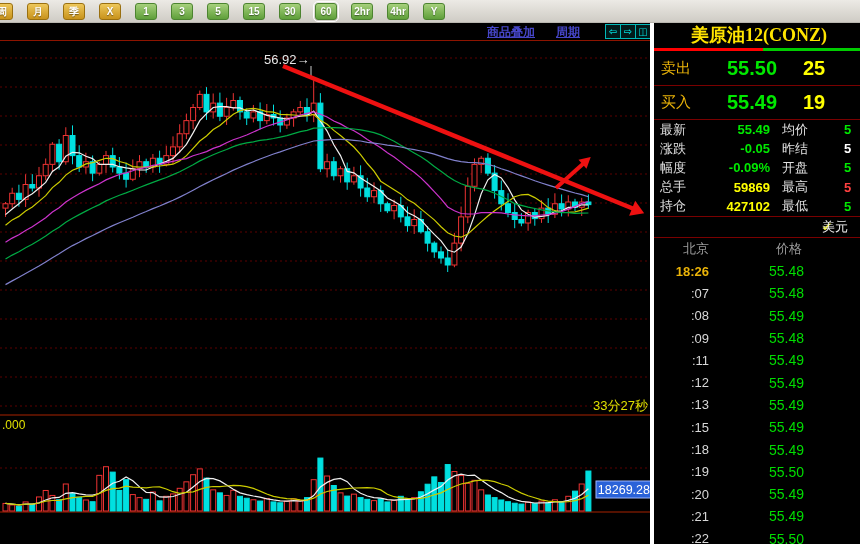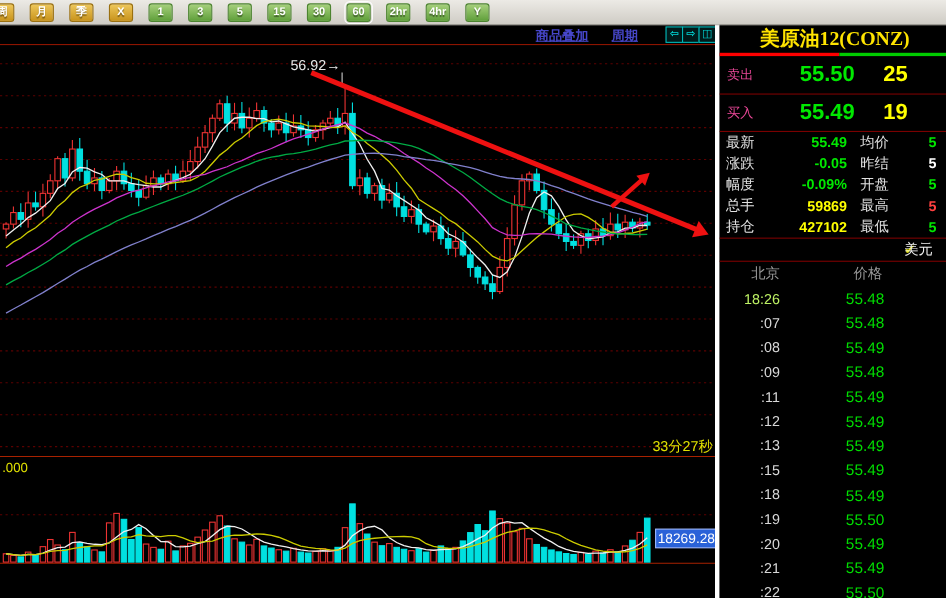--- a/index.html
+++ b/index.html
@@ -27,21 +27,21 @@
   
   #chart-svg{position:absolute;left:0;top:0;width:650px;height:544px;z-index:5;}
   
   #quote-panel{position:absolute;left:650px;top:22px;width:210px;height:522px;background:#000;
     border-left:4px solid #ffffff;overflow:hidden;z-index:25;}
   #qp-title{position:absolute;left:0;top:0;width:210px;height:26px;text-align:center;
     color:#ffe400;font:bold 18px/26px "Liberation Serif","DejaVu Serif",serif;}
   #qp-strength{position:absolute;left:0;top:26px;width:210px;height:3px;display:flex;}
   #qp-strength .r{width:52%;background:#f00;} #qp-strength .g{width:48%;background:#0c0;}
   .bigrow{position:absolute;left:0;width:210px;height:33px;display:flex;align-items:center;}
-  .bigrow .lab{width:50px;padding-left:7px;color:#ec4899;font-size:12px;}
+  .bigrow .lab{width:50px;padding-left:7px;color:#eab308;font-size:15px;}
   .bigrow .prc{width:82px;text-align:center;font:bold 20px "Liberation Sans",sans-serif;color:#00e800;}
   .bigrow .qty{padding-left:10px;font:bold 20px "Liberation Sans",sans-serif;color:#ffff00;}
   .sep{position:absolute;left:0;width:210px;height:1px;background:#7a0000;}
   #qp-stats{position:absolute;left:0;top:98px;width:210px;}
   .srow{height:19.2px;display:flex;align-items:center;font-size:13px;}
   .srow .l1{width:46px;padding-left:6px;color:#e0e0e0;}
   .srow .v1{width:64px;text-align:right;font-weight:bold;}
   .srow .l2{width:52px;margin-left:12px;color:#e0e0e0;}
   .srow .v2{margin-left:10px;font-weight:bold;}
   .c-green{color:#00e800;} .c-yellow{color:#ffff00;} .c-red{color:#ff4040;} .c-white{color:#ffffff;}
@@ -53,21 +53,21 @@
   #unit-left .val{margin-left:34px;color:#f0f0f0;}
   #unit-check{position:absolute;left:168px;top:0;color:#e8e800;line-height:20px;font-size:12px;}
   #unit-alt{position:absolute;left:168px;top:0;color:#f0f0f0;line-height:20px;white-space:nowrap;cursor:pointer;}
   #tick-head{position:absolute;left:0;top:216px;width:210px;height:21px;display:flex;
     color:#9a9a9a;font-size:13px;align-items:center;}
   #tick-head .h1{width:55px;text-align:right;}
   #tick-head .h2{flex:1;text-align:right;padding-right:62px;}
   #tick-rows{position:absolute;left:0;top:238px;width:210px;}
   .trow{height:22.3px;display:flex;align-items:center;}
   .trow .t{width:55px;text-align:right;color:#d8d8d8;font-size:13px;}
-  .trow.first .t{color:#bef264;font-weight:normal;}
+  .trow.first .t{color:#eab308;font-weight:bold;}
   .trow .p{flex:1;text-align:right;padding-right:60px;color:#00dd00;font-weight:normal;font-size:14px;}
 </style>
 </head>
 <body>
 
 <div id="app">
 
   <div id="toolbar">
       <span class="tbtn orange">周</span>
       <span class="tbtn orange">月</span>

